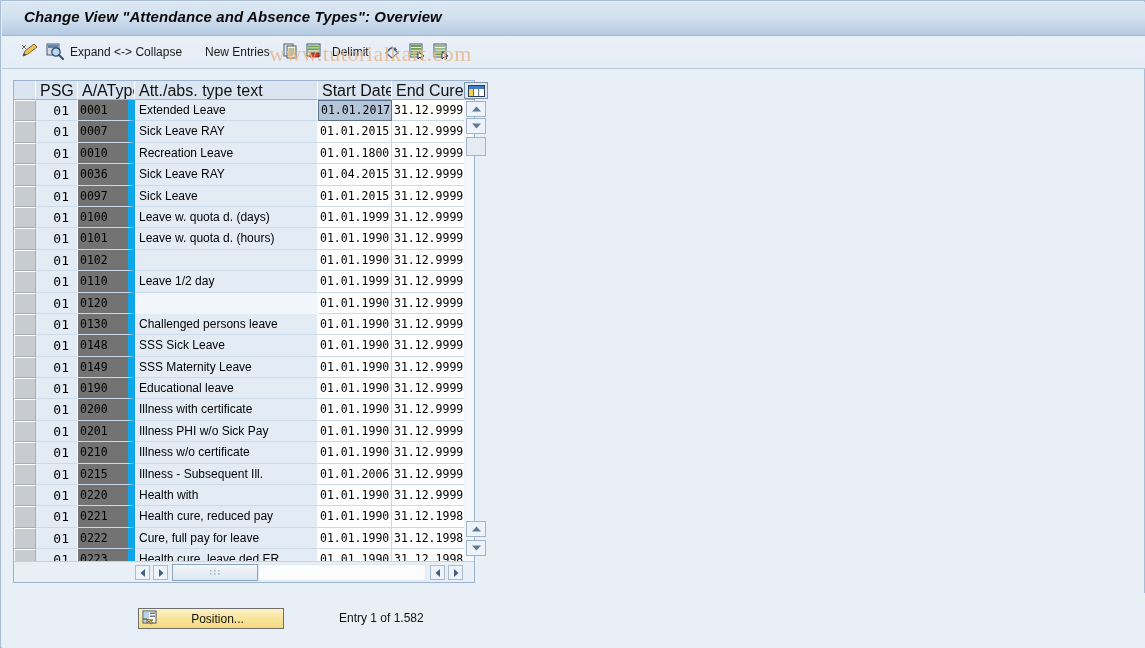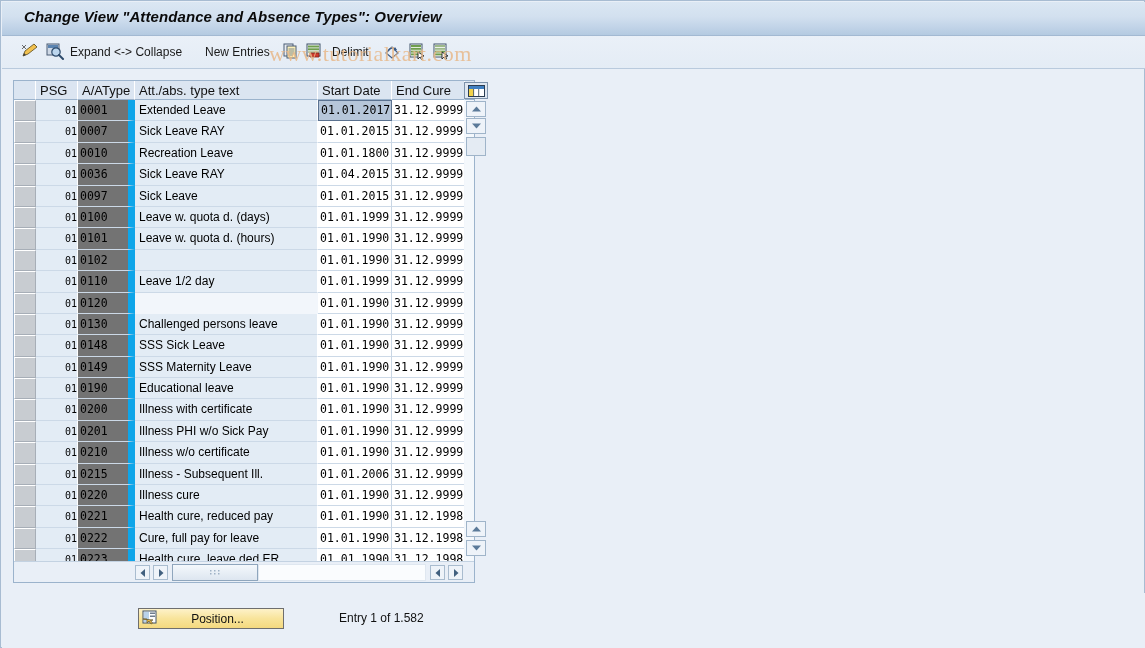--- a/index.html
+++ b/index.html
@@ -112,21 +112,21 @@
   }
   .hdr-cell {
     position: absolute;
     top: 0;
     height: 19px;
     line-height: 19px;
     background: #dbe5f1;
     border-right: 1px solid #ffffff;
     border-bottom: 1px solid #9bb3cc;
     box-sizing: border-box;
-    font-size: 13px;
+    font-size: 16px;
     color: #111;
     padding-left: 4px;
     overflow: hidden;
     white-space: nowrap;
   }
   #hdr-corner { left: 0; width: 22px; padding: 0; }
   #hdr-psg    { left: 22px; width: 42px; }
   #hdr-aatype { left: 64px; width: 57px; }
   #hdr-text   { left: 121px; width: 183px; }
   #hdr-start  { left: 304px; width: 74px; }
@@ -187,23 +187,23 @@
     background: #c8ccd1;
     border: 1px solid #ffffff;
     border-right: 1px solid #a7aeb7;
     border-bottom: 1px solid #a7aeb7;
     cursor: pointer;
   }
   .cell-psg {
     left: 22px; width: 42px;
     background: #e3ecf5;
     text-align: right;
-    padding-right: 0;
+    padding-right: 8px;
     font-family: "DejaVu Sans Mono", monospace;
-    font-size: 10px;
+    font-size: 13px;
     border-right: 1px solid #ffffff;
   }
   .cell-aat {
     left: 64px; width: 57px;
     background: #737373;
     padding-left: 2px;
     font-family: "DejaVu Sans Mono", monospace;
     font-size: 11.5px;
     border-right: 7px solid #0ea5e9;
   }
@@ -628,21 +628,21 @@
           <div class="cell cell-psg">01</div>
           <div class="cell cell-aat">0215</div>
           <div class="cell cell-text">Illness - Subsequent Ill.</div>
           <div class="cell cell-start">01.01.2006</div>
           <div class="cell cell-end">31.12.9999</div>
         </div>
         <div class="grid-row">
           <div class="cell cell-sel"></div>
           <div class="cell cell-psg">01</div>
           <div class="cell cell-aat">0220</div>
-          <div class="cell cell-text">Illness cure</div>
+          <div class="cell cell-text">Health with</div>
           <div class="cell cell-start">01.01.1990</div>
           <div class="cell cell-end">31.12.9999</div>
         </div>
         <div class="grid-row">
           <div class="cell cell-sel"></div>
           <div class="cell cell-psg">01</div>
           <div class="cell cell-aat">0221</div>
           <div class="cell cell-text">Health cure, reduced pay</div>
           <div class="cell cell-start">01.01.1990</div>
           <div class="cell cell-end">31.12.1998</div>

